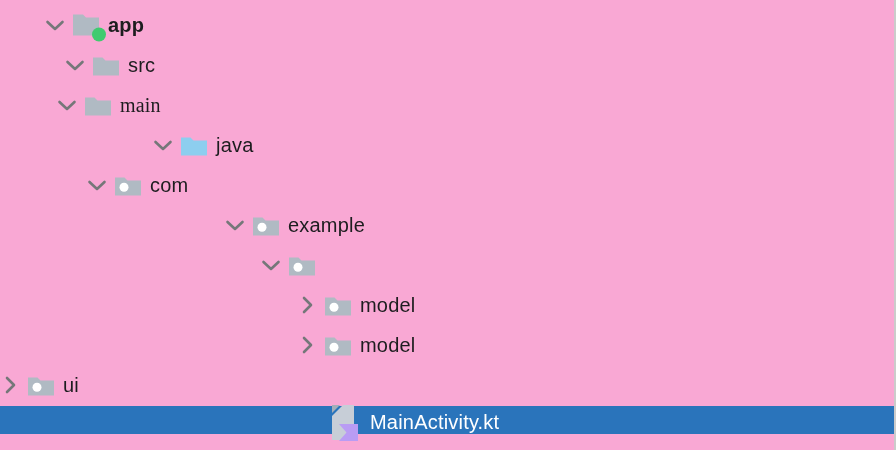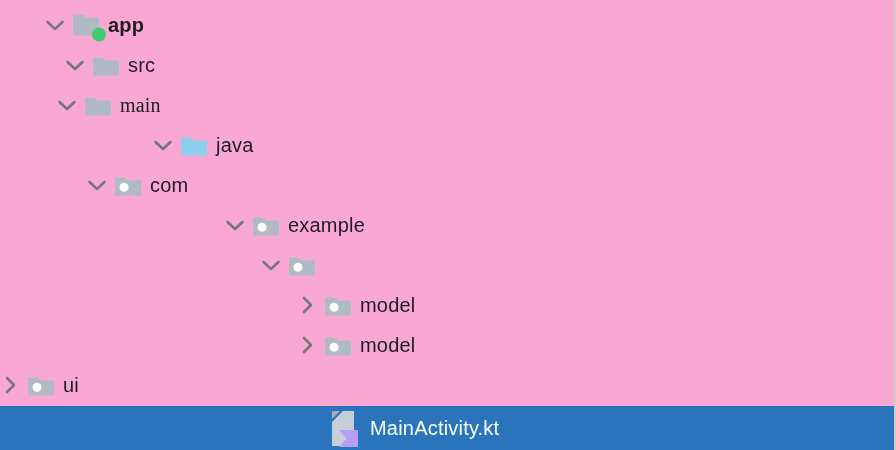--- a/index.html
+++ b/index.html
@@ -175,21 +175,21 @@
           </svg>
         </span>
     <span class="icon">
           <svg width="26" height="22" viewBox="0 0 26 22">
             <path d="M0,21.5 L0,3.5 L9.5,3.5 L12.5,6.5 L26,6.5 L26,21.5 Z" fill="#B0BAC3"></path>
             <circle cx="9" cy="13.3" r="4.5" fill="#FFFFFF"></circle>
           </svg>
         </span>
     <span class="label">ui</span>
   </div>
-      <div class="row selected" style="top: 406px; height: 45px; padding-left: 297px;">
+      <div class="row selected" style="top: 406px; height: 28px; padding-left: 297px; align-items: flex-end;">
     <span class="chevron"></span>
     <span class="icon">
           <svg width="32" height="38" viewBox="0 0 32 38">
             <polygon points="4,1 12,1 4,9" fill="#A4AEB8"></polygon>
             <polygon points="15,1 26,1 26,36 4,36 4,12" fill="#C7CED7"></polygon>
             <polygon points="11,20 30,20 30,37 11,37 18.5,28.5" fill="#B99CF4"></polygon>
           </svg>
         </span>
     <span class="label">MainActivity.kt</span>
   </div>

